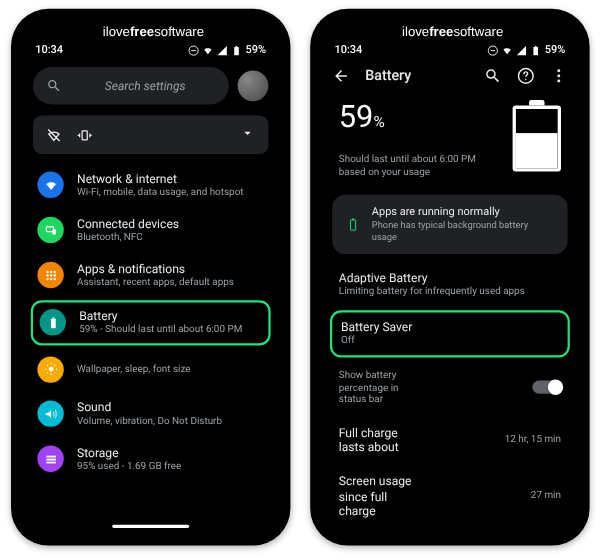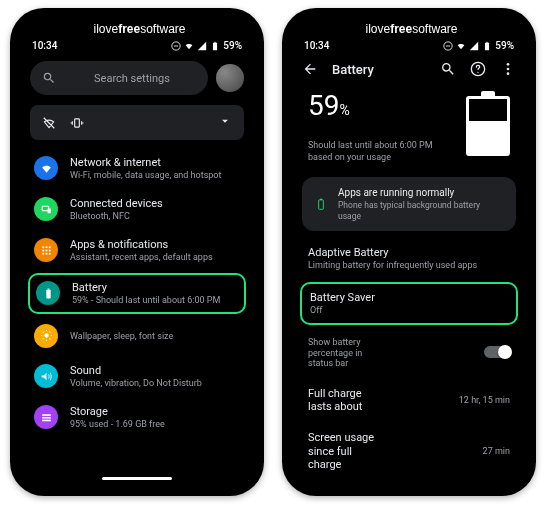--- a/index.html
+++ b/index.html
@@ -65,20 +65,21 @@
     flex: 1;
     background: #202124;
     border-radius: 20px;
     height: 34px;
     display: flex;
     align-items: center;
     padding: 0 12px;
     gap: 12px;
     font-size: 11px;
     color: #9aa0a6;
+    font-style: italic;
   }
   .avatar {
     width: 28px;
     height: 28px;
     border-radius: 50%;
     background: radial-gradient(circle at 30% 30%, #888, #444);
     flex-shrink: 0;
   }
   .qs-row {
     display: flex;

